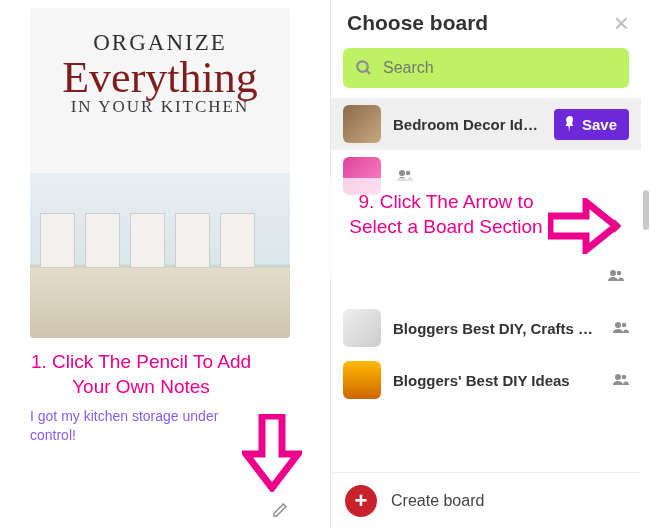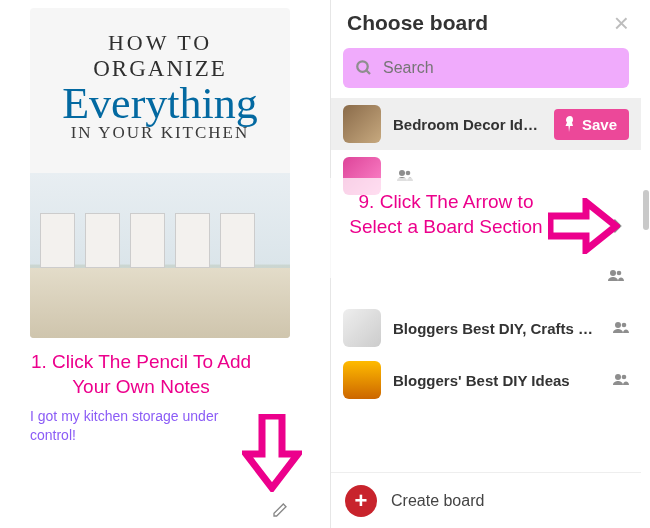--- a/index.html
+++ b/index.html
@@ -41,21 +41,21 @@
   }
   .pin-image .line2 {
     font-size: 23px;
     letter-spacing: 2px;
     color: #2f2f2f;
     font-weight: 400;
   }
   .pin-image .line3 {
     font-family: "Brush Script MT", cursive;
     font-size: 44px;
-    color: #0369a1;
+    color: #7f1d1d;
     margin: -4px 0 -6px 0;
   }
   .pin-image .line4 {
     font-size: 17px;
     letter-spacing: 2px;
     color: #3a3a3a;
     font-weight: 400;
   }
   .pin-image .photo {
     position: absolute;
@@ -128,21 +128,21 @@
   .close-x {
     font-size: 26px;
     color: #bdbdbd;
     cursor: pointer;
     line-height: 1;
   }
   .search-wrap {
     padding: 4px 12px 10px 12px;
   }
   .search-box {
-    background: #f0abfc;
+    background: #bef264;
     border-radius: 6px;
     height: 40px;
     display: flex;
     align-items: center;
     padding: 0 12px;
     color: #8e8e8e;
   }
   .search-box input {
     border: none;
     background: transparent;
@@ -185,21 +185,21 @@
     white-space: nowrap;
     overflow: hidden;
     text-overflow: ellipsis;
   }
   .collab-icon {
     color: #8e8e8e;
     font-size: 14px;
     margin-left: 4px;
   }
   .save-btn {
-    background: #ec4899;
+    background: #6d28d9;
     color: #fff;
     font-weight: 700;
     font-size: 15px;
     border-radius: 4px;
     padding: 7px 12px 7px 10px;
     display: flex;
     align-items: flex-start;
     gap: 6px;
     margin-left: 7px;
     cursor: pointer;
@@ -284,21 +284,20 @@
     background:#c9c9c9;
     border-radius:3px;
   }
 </style>
 </head>
 <body>
 
 <div class="left-pane">
   <div class="pin-image">
     <div class="hdr">
-      <div class="line1">HOW TO</div>
       <div class="line2">ORGANIZE</div>
       <div class="line3">Everything</div>
       <div class="line4">IN YOUR KITCHEN</div>
     </div>
     <div class="photo">
       <div class="counter"></div>
       <div class="cabinet" style="left:10px"></div>
       <div class="cabinet" style="left:55px"></div>
       <div class="cabinet" style="left:100px"></div>
       <div class="cabinet" style="left:145px"></div>

